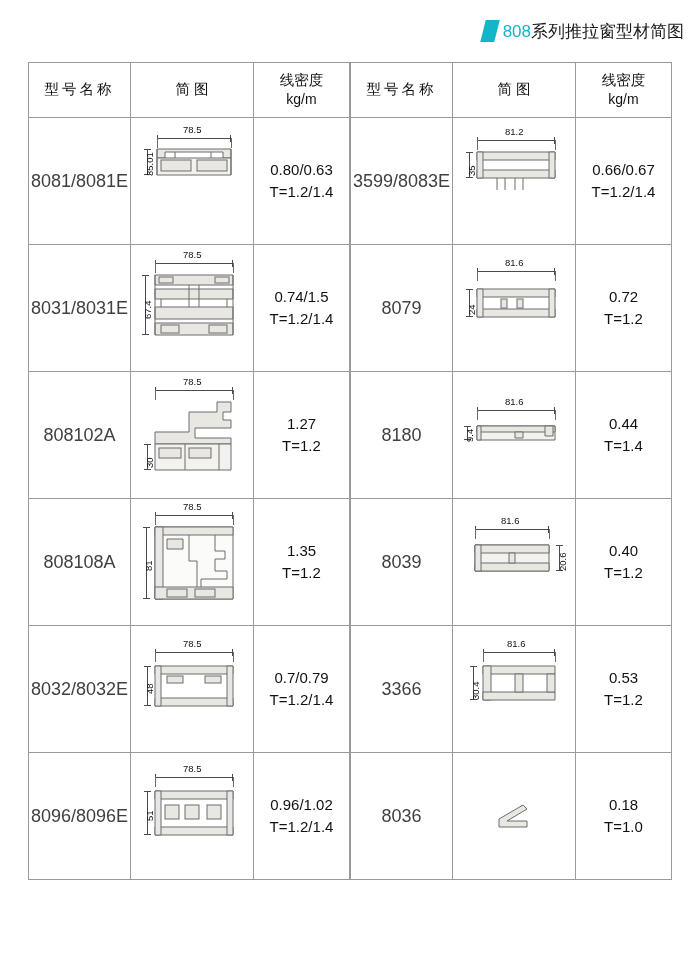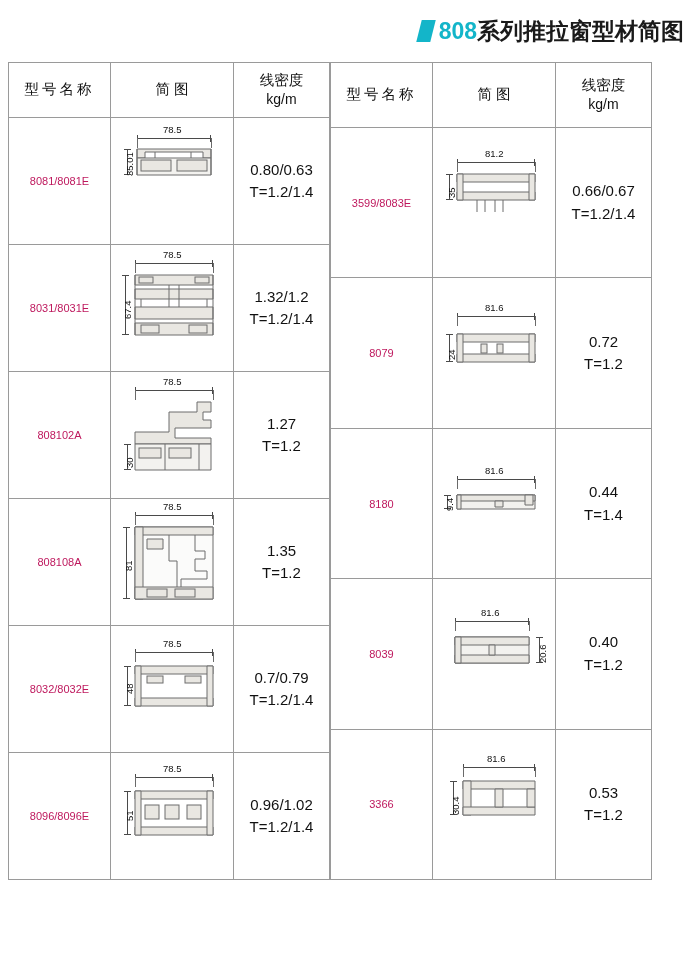--- a/index.html
+++ b/index.html
@@ -25,38 +25,38 @@
     height: 26px;
   }
   .header-mark {
     width: 14px;
     height: 22px;
     background: #13b5c9;
     transform: skewX(-14deg);
     margin-right: 6px;
   }
   .header-title {
-    font-size: 23px;
-    font-weight: bold;
+    font-size: 17px;
+    font-weight: normal;
     color: #1a1a1a;
     letter-spacing: 0px;
     white-space: nowrap;
   }
   .header-title .num {
     color: #13b5c9;
   }
 
   
   .tables {
     position: absolute;
     top: 62px;
     left: 0;
     width: 700px;
     display: flex;
-    justify-content: flex-start;
+    justify-content: center;
     padding: 0 8px;
     box-sizing: border-box;
   }
   table.profile-table {
     border-collapse: collapse;
     table-layout: fixed;
     background: #fff;
   }
   table.profile-table td, table.profile-table th {
     border: 1px solid #9a9a9a;
@@ -73,22 +73,22 @@
     height: 54px;
     font-size: 14.5px;
     color: #111;
     line-height: 1.35;
   }
   .head-sp { letter-spacing: 3px; }
   .head-unit { font-size: 14px; }
 
   .body-row td { height: 126px; }
   .model-cell {
-    font-size: 11px;
-    color: #be185d;
+    font-size: 18px;
+    color: #404040;
   }
   .dens-cell {
     font-size: 15px;
     color: #111;
     line-height: 1.5;
   }
   .fig-cell { position: relative; }
 
   
   .fig {
@@ -235,21 +235,21 @@
                 <rect x="30" y="80" width="18" height="8"></rect>
                 <rect x="78" y="80" width="18" height="8"></rect>
                 <path d="M24,30 L24,90 M102,30 L102,90" fill="none"></path>
                 <path d="M58,40 L58,62 M68,40 L68,62" fill="none"></path>
                 <path d="M30,54 L30,62 M96,54 L96,62" fill="none"></path>
               </g>
             </svg>
           </div>
         </td>
         <td class="dens-cell">
-          <div>1.32/1.2</div>
+          <div>0.74/1.5</div>
           <div>T=1.2/1.4</div>
         </td>
       </tr>
 
       <tr class="body-row">
         <td class="model-cell">808102A</td>
         <td class="fig-cell">
           <div class="fig">
             <div class="dim-h" style="left:24px; top:18px; width:78px;"></div>
             <div class="dim-label" style="left:52px; top:4px;">78.5</div>
@@ -509,16 +509,32 @@
               </g>
             </svg>
           </div>
         </td>
         <td class="dens-cell">
           <div>0.53</div>
           <div>T=1.2</div>
         </td>
       </tr>
 
+      <tr class="body-row">
+        <td class="model-cell">8036</td>
+        <td class="fig-cell">
+          <div class="fig">
+            <svg class="fig-svg" width="122" height="126">
+              <g fill="#e9e7e2" stroke="#6d6d6d" stroke-width="1">
+                <path d="M46,66 L70,52 L74,56 L54,68 L74,68 L74,74 L46,74 Z"></path>
+              </g>
+            </svg>
+          </div>
+        </td>
+        <td class="dens-cell">
+          <div>0.18</div>
+          <div>T=1.0</div>
+        </td>
+      </tr>
     </tbody>
   </table>
 
 </div>
 
 </body></html>

